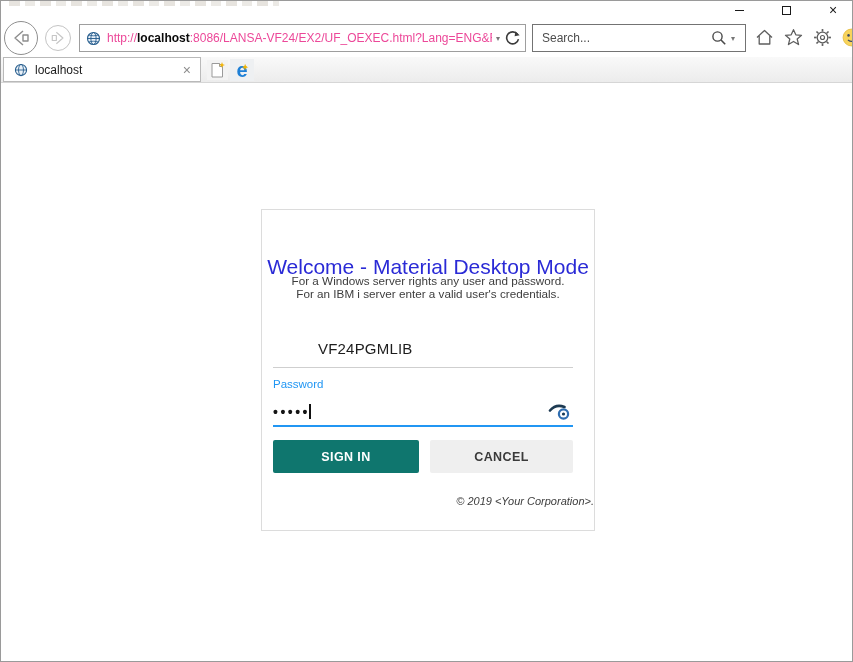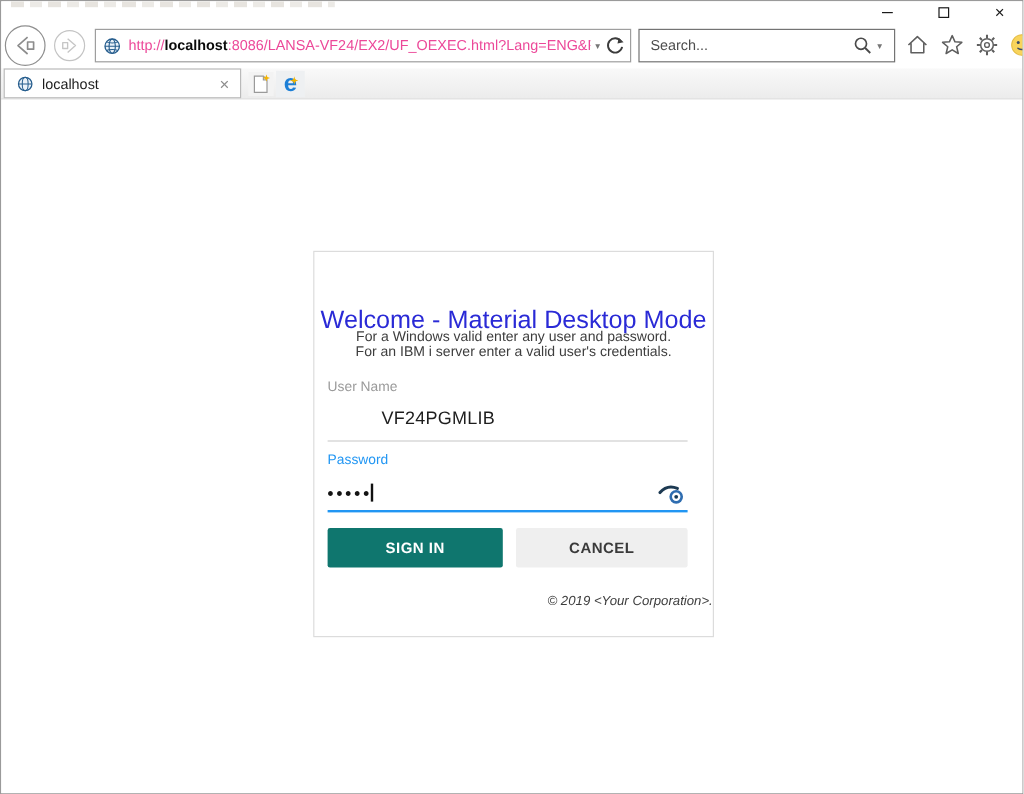--- a/index.html
+++ b/index.html
@@ -212,27 +212,24 @@
       <span class="edge-e">e<span class="edge-star">✦</span></span>
     </div>
   </div>
 
   <div class="page">
     <div class="card">
 
       <div class="card-title">Welcome - Material Desktop Mode</div>
 
       <div class="card-instr">
-        <div>For a Windows valid enter any user and password.</div>
+        <div>For a Windows server rights any user and password.</div>
         <div>For an IBM i server enter a valid user's credentials.</div>
       </div>
 
-      <div class="field" style="top:103px;">
-        <span class="field-label">User Name</span>
-      </div>
       <div class="field" style="top:130px;">
         <span class="field-value">VF24PGMLIB</span>
       </div>
       <div class="underline-gray" style="top:157px;"></div>
 
       <div class="field" style="top:164px;">
         <span class="field-label pw">Password</span>
       </div>
       <div class="field" style="top:193px;">
         <span class="pw-dots">•••••</span><span class="text-cursor"></span>

